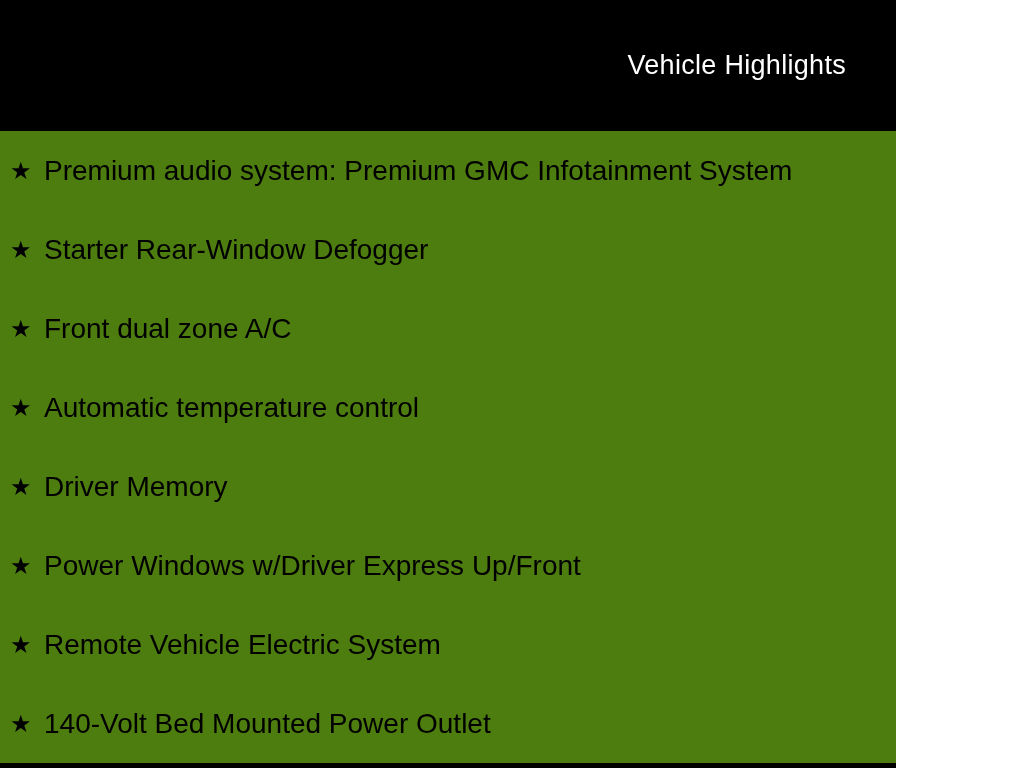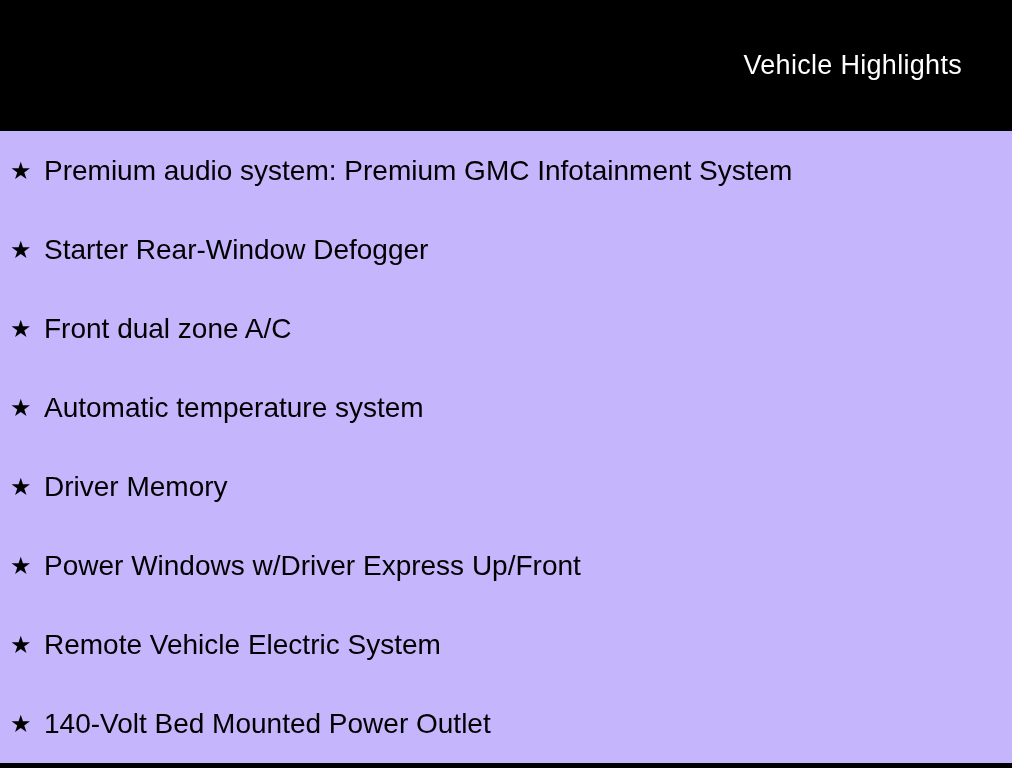--- a/index.html
+++ b/index.html
@@ -5,25 +5,25 @@
   html, body {
     margin: 0;
     padding: 0;
     width: 1024px;
     height: 768px;
     overflow: hidden;
     background: #ffffff;
     font-family: "Liberation Sans", sans-serif;
   }
   .page {
-    width: 1012px;
+    width: 896px;
     height: 768px;
     display: flex;
     flex-direction: column;
-    background: #c4b5fd;
+    background: #4d7c0f;
   }
   .header-bar {
     height: 131px;
     background: #000000;
     display: flex;
     align-items: center;
     justify-content: flex-end;
     padding-right: 50px;
     box-sizing: border-box;
     flex: 0 0 auto;
@@ -83,21 +83,21 @@
     <li class="hl-item">
       <span class="star">★</span>
       <span class="hl-text">Starter Rear-Window Defogger</span>
     </li>
     <li class="hl-item">
       <span class="star">★</span>
       <span class="hl-text">Front dual zone A/C</span>
     </li>
     <li class="hl-item">
       <span class="star">★</span>
-      <span class="hl-text">Automatic temperature system</span>
+      <span class="hl-text">Automatic temperature control</span>
     </li>
     <li class="hl-item">
       <span class="star">★</span>
       <span class="hl-text">Driver Memory</span>
     </li>
     <li class="hl-item">
       <span class="star">★</span>
       <span class="hl-text">Power Windows w/Driver Express Up/Front</span>
     </li>
     <li class="hl-item">

